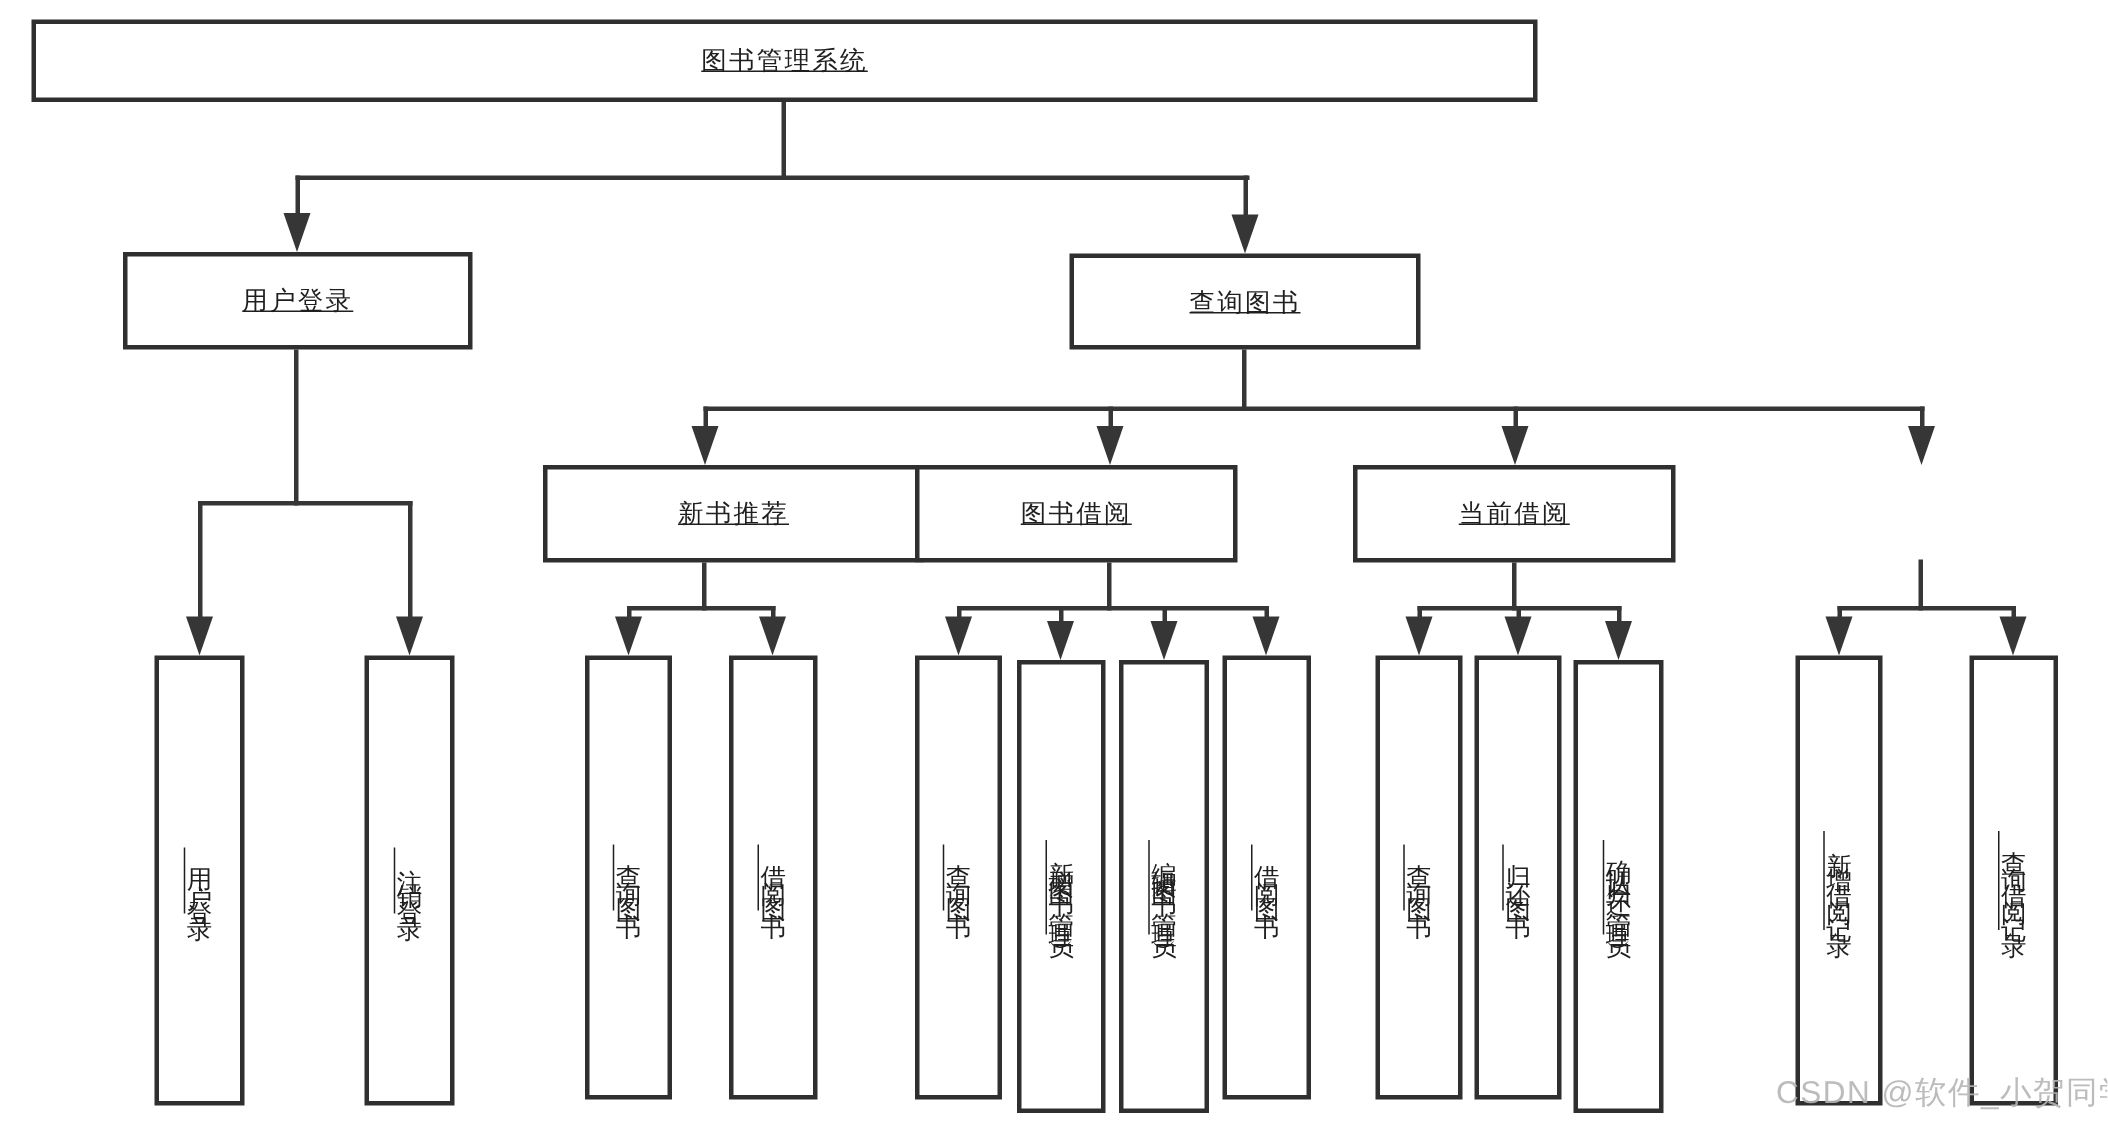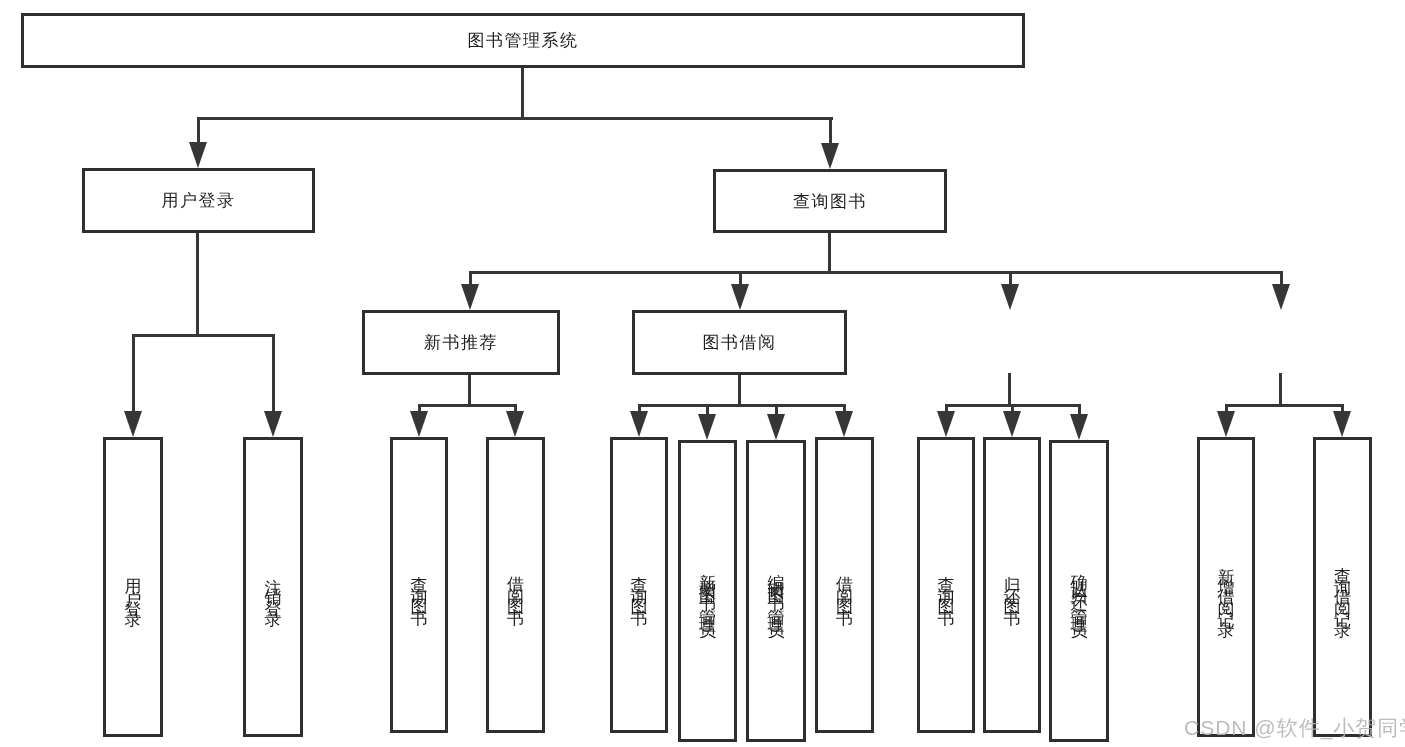--- a/index.html
+++ b/index.html
@@ -21,20 +21,21 @@
     position:absolute;
     box-sizing:border-box;
     border:3px solid var(--border);
     background:#fff;
     display:flex;
     align-items:center;
     justify-content:center;
     color:var(--text);
     font-size:17px;
     z-index:2;
+    text-decoration:underline;
   }
   .node span{
     letter-spacing:1.5px;
     white-space:nowrap;
   }
   .node.vertical span{
     writing-mode:vertical-rl;
     text-orientation:mixed;
     line-height:1;
     letter-spacing:11px;
@@ -126,25 +127,28 @@
     <div class="arrowhead" style="left: 1333px; top: 411px;"></div>
     <div class="node" style="left: 21px; top: 13px; width: 1004px; height: 55px;">
       <span>图书管理系统</span>
     </div>
     <div class="node" style="left: 82px; top: 168px; width: 233px; height: 65px;">
       <span>用户登录</span>
     </div>
     <div class="node" style="left: 713px; top: 169px; width: 234px; height: 64px;">
       <span>查询图书</span>
     </div>
-    <div class="node" style="left: 362px; top: 310px; width: 198px; height: 65px;">
+    <div class="node" style="left: 362px; top: 310px; width: 254px; height: 65px;">
       <span>新书推荐</span>
     </div>
-    <div class="node" style="left: 632px; top: 310px; width: 215px; height: 65px;">
+    <div class="node" style="left: 610px; top: 310px; width: 215px; height: 65px;">
       <span>图书借阅</span>
+    </div>
+    <div class="node" style="left: 902px; top: 310px; width: 215px; height: 65px;">
+      <span>当前借阅</span>
     </div>
     <div class="node vertical" style="left: 103px; top: 437px; width: 60px; height: 300px;">
       <span>用户登录</span>
     </div>
     <div class="node vertical" style="left: 243px; top: 437px; width: 60px; height: 300px;">
       <span>注销登录</span>
     </div>
     <div class="node vertical" style="left: 390px; top: 437px; width: 58px; height: 296px;">
       <span>查询图书</span>
     </div>

